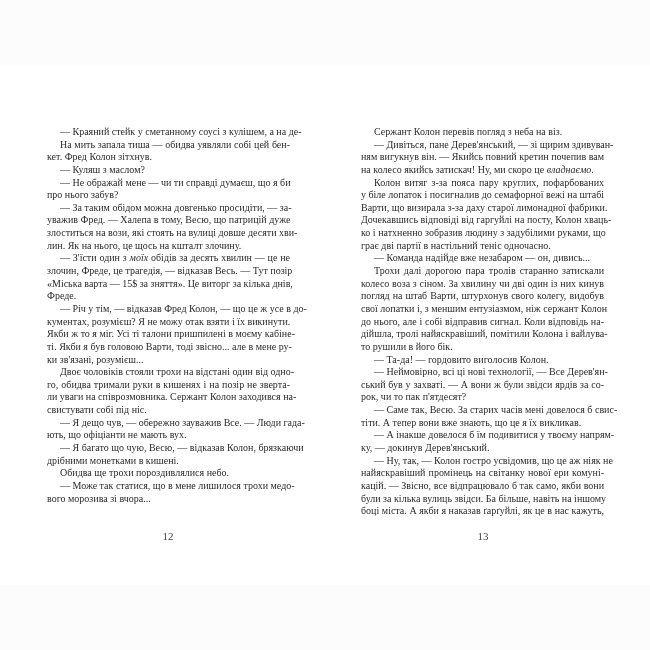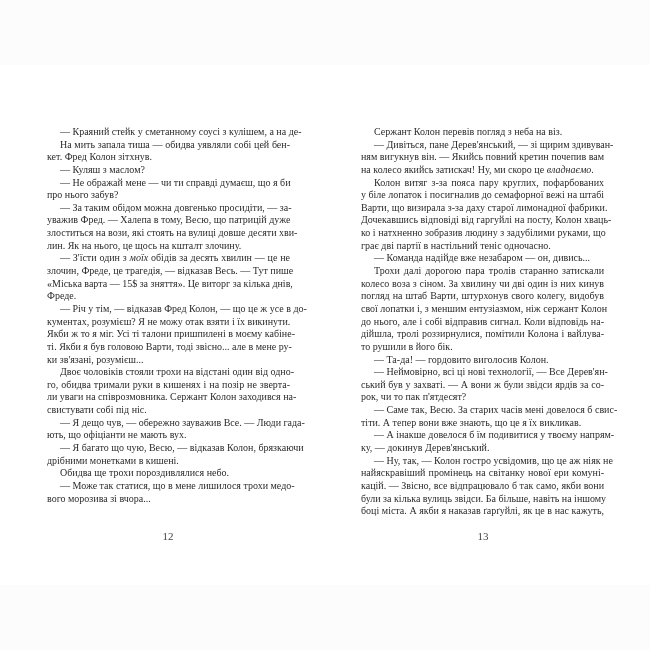--- a/index.html
+++ b/index.html
@@ -67,21 +67,21 @@
     <span class="line indent">На мить запала тиша — обидва уявляли собі цей бен-</span>
     <span class="line last">кет. Фред Колон зітхнув.</span>
     <span class="line indent last">— Куляш з маслом?</span>
     <span class="line indent">— Не ображай мене — чи ти справді думаєш, що я би</span>
     <span class="line last">про нього забув?</span>
     <span class="line indent">— За таким обідом можна довгенько просидіти, — за-</span>
     <span class="line">уважив Фред. — Халепа в тому, Весю, що патрицій дуже</span>
     <span class="line">злоститься на вози, які стоять на вулиці довше десяти хви-</span>
     <span class="line last">лин. Як на нього, це щось на кшталт злочину.</span>
     <span class="line indent"><span>— З'їсти один з </span><em>моїх</em><span> обідів за десять хвилин — це не</span></span>
-    <span class="line">злочин, Фреде, це трагедія, — відказав Весь. — Тут пише</span>
+    <span class="line">злочин, Фреде, це трагедія, — відказав Весь. — Тут позір</span>
     <span class="line">«Міська варта — 15$ за зняття». Це виторг за кілька днів,</span>
     <span class="line last">Фреде.</span>
     <span class="line indent">— Річ у тім, — відказав Фред Колон, — що це ж усе в до-</span>
     <span class="line">кументах, розумієш? Я не можу отак взяти і їх викинути.</span>
     <span class="line">Якби ж то я міг. Усі ті талони пришпилені в моєму кабіне-</span>
     <span class="line">ті. Якби я був головою Варти, тоді звісно... але в мене ру-</span>
     <span class="line last">ки зв'язані, розумієш...</span>
     <span class="line indent">Двоє чоловіків стояли трохи на відстані один від одно-</span>
     <span class="line">го, обидва тримали руки в кишенях і на позір не зверта-</span>
     <span class="line">ли уваги на співрозмовника. Сержант Колон заходився на-</span>
@@ -104,21 +104,21 @@
     <span class="line">Варти, що визирала з-за даху старої лимонадної фабрики.</span>
     <span class="line">Дочекавшись відповіді від гаргуйлі на посту, Колон хваць-</span>
     <span class="line">ко і натхненно зобразив людину з задубілими руками, що</span>
     <span class="line last">грає дві партії в настільний теніс одночасно.</span>
     <span class="line indent last">— Команда надійде вже незабаром — он, дивись...</span>
     <span class="line indent">Трохи далі дорогою пара тролів старанно затискали</span>
     <span class="line">колесо воза з сіном. За хвилину чи дві один із них кинув</span>
     <span class="line">погляд на штаб Варти, штурхонув свого колегу, видобув</span>
     <span class="line">свої лопатки і, з меншим ентузіазмом, ніж сержант Колон</span>
     <span class="line">до нього, але і собі відправив сигнал. Коли відповідь на-</span>
-    <span class="line">дійшла, тролі роззирнулися, помітили Колона і вайлува-</span>
+    <span class="line">дійшла, тролі найяскравіший, помітили Колона і вайлува-</span>
     <span class="line last">то рушили в його бік.</span>
     <span class="line indent last">— Та-да! — гордовито виголосив Колон.</span>
     <span class="line indent">— Неймовірно, всі ці нові технології, — Все Дерев'ян-</span>
     <span class="line">ський був у захваті. — А вони ж були звідси ярдів за со-</span>
     <span class="line last">рок, чи то пак п'ятдесят?</span>
     <span class="line indent">— Саме так, Весю. За старих часів мені довелося б свис-</span>
     <span class="line last">тіти. А тепер вони вже знають, що це я їх викликав.</span>
     <span class="line indent">— А інакше довелося б їм подивитися у твоєму напрям-</span>
     <span class="line last">ку, — докинув Дерев'янський.</span>
     <span class="line indent">— Ну, так, — Колон гостро усвідомив, що це аж ніяк не</span>

